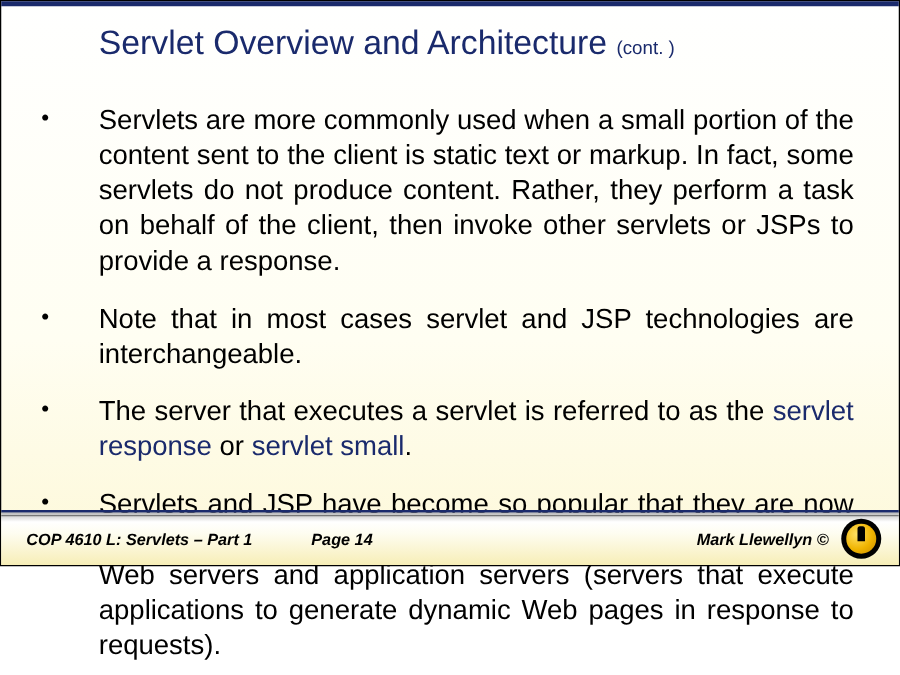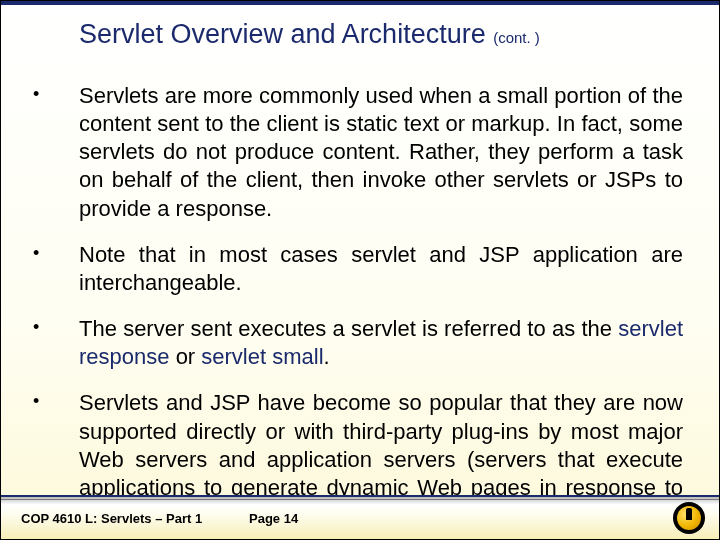--- a/index.html
+++ b/index.html
@@ -1,19 +1,19 @@
 <!DOCTYPE html>
 <html><head>
 <meta charset="utf-8">
 <style>
   * { margin: 0; padding: 0; box-sizing: border-box; }
   html, body { width: 720px; height: 540px; overflow: hidden; font-family: Arial, Helvetica, sans-serif; }
   .slide {
     width: 720px;
-    height: 540px;
+    height: 453px;
     background: linear-gradient(to bottom, #ffffff 0%, #fffef2 60%, #fdf8d8 100%);
     position: relative;
     border: 1px solid #000;
   }
   .top-rule {
     position: absolute;
     top: 0; left: 0; right: 0;
     height: 4px;
     background: #1a2a6c;
   }
@@ -73,20 +73,21 @@
   }
   .footer-bar::before {
     content: "";
     position: absolute;
     top: 2px; left: 0; right: 0;
     height: 1px;
     background: #777;
   }
   .footer-left, .footer-center, .footer-right {
     font-size: 13px;
+    font-style: italic;
     font-weight: bold;
     color: #000;
   }
   .footer-left { flex: 1; text-align: left; }
   .footer-center { flex: 1; }
   .footer-right-wrap { flex: 1; display: flex; align-items: center; justify-content: flex-end; gap: 10px; }
   .logo {
     width: 32px; height: 32px;
     background: #000;
     border-radius: 50%;
@@ -123,37 +124,38 @@
 
   <div class="body-area">
 
     <div class="bullet-row">
       <div class="bullet-mark">•</div>
       <div class="bullet-text">Servlets are more commonly used when a small portion of the content sent to the client is static text or markup.  In fact, some servlets do not produce content. Rather, they perform a task on behalf of the client, then invoke other servlets or JSPs to provide a response.</div>
     </div>
 
     <div class="bullet-row">
       <div class="bullet-mark">•</div>
-      <div class="bullet-text">Note that in most cases servlet and JSP application are interchangeable.</div>
+      <div class="bullet-text">Note that in most cases servlet and JSP technologies are interchangeable.</div>
     </div>
 
     <div class="bullet-row">
       <div class="bullet-mark">•</div>
       <div class="bullet-text">
-        <span>The server sent executes a servlet is referred to as the </span><span class="term">servlet response</span><span> or </span><span class="term">servlet small</span><span>.</span>
+        <span>The server that executes a servlet is referred to as the </span><span class="term">servlet response</span><span> or </span><span class="term">servlet small</span><span>.</span>
       </div>
     </div>
 
     <div class="bullet-row">
       <div class="bullet-mark">•</div>
       <div class="bullet-text">Servlets and JSP have become so popular that they are now supported directly or with third-party plug-ins by most major Web servers and application servers (servers that execute applications to generate dynamic Web pages in response to requests).</div>
     </div>
 
   </div>
 
   <div class="footer-bar">
     <div class="footer-left">COP 4610 L: Servlets – Part 1</div>
     <div class="footer-center">Page 14</div>
     <div class="footer-right-wrap">
+      <div class="footer-right">Mark Llewellyn ©</div>
       <div class="logo"></div>
     </div>
   </div>
 </div>
 
 </body></html>

